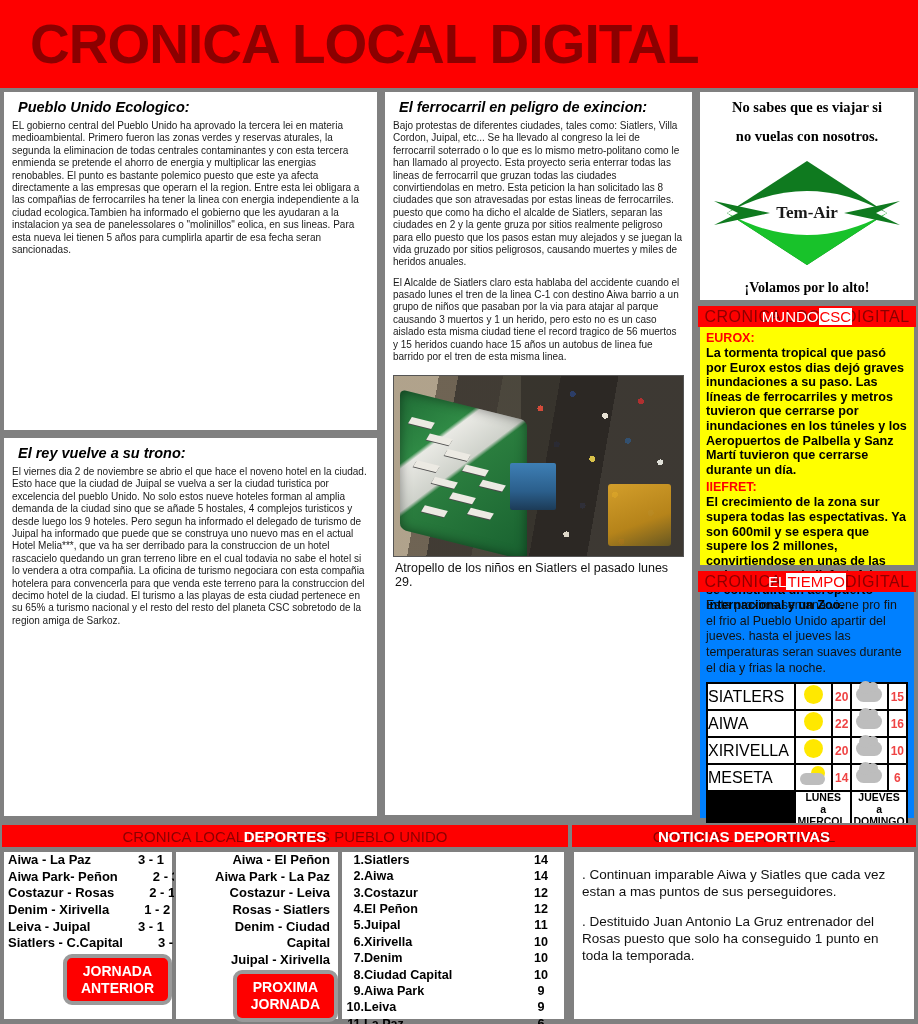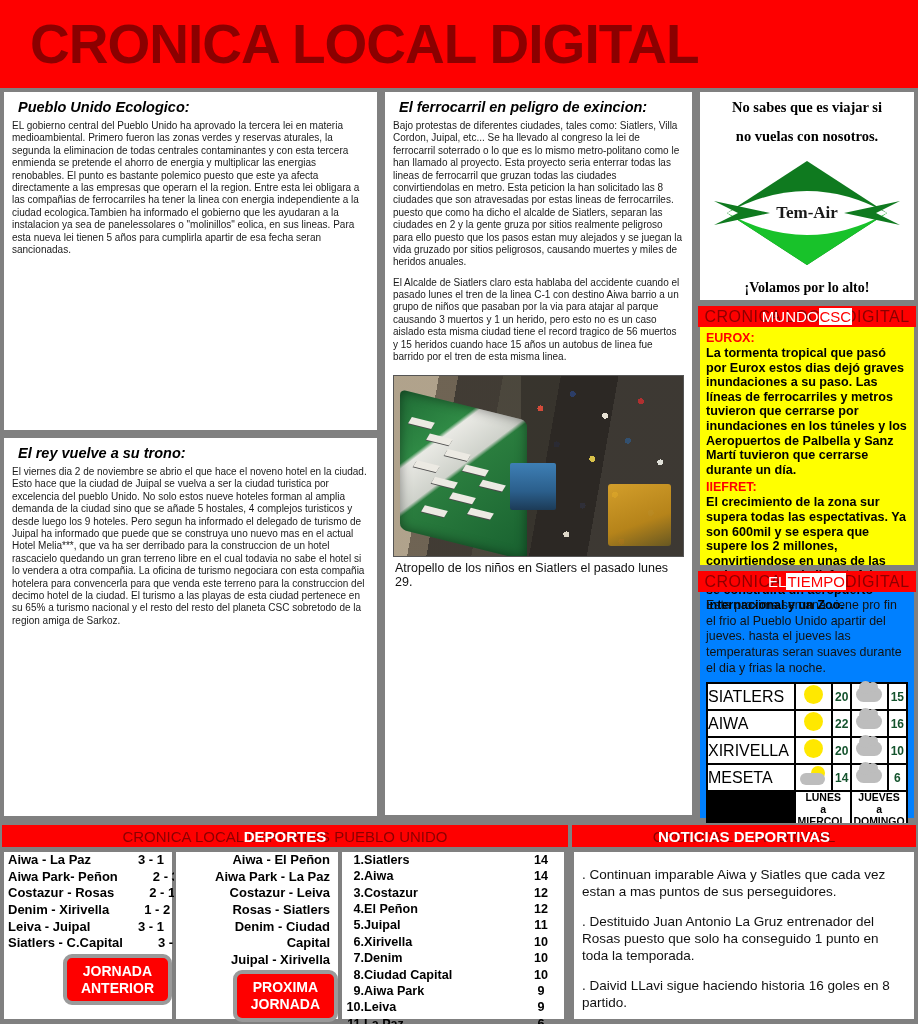--- a/index.html
+++ b/index.html
@@ -137,21 +137,21 @@
 
   .blue-box { background:#0080ff; border:2px solid #808080; border-top:none;
     padding:6px 6px 6px 6px; height:228px; }
   .bb-text { color:#111; font-size:12.4px; line-height:1.26; margin:0 0 6px 0; }
 
   table.weather { border-collapse:collapse; width:100%; background:#fff; }
   table.weather td { border:2px solid #000; padding:0; height:27px; }
   .w-city { font-size:16px; font-weight:normal; padding-left:6px; color:#000;
     font-family:"Liberation Sans", sans-serif; width:42%; }
   .w-icon { width:17%; text-align:center; vertical-align:middle; }
-  .w-temp { width:8%; text-align:center; font-size:12px; color:#14532d; font-weight:bold; }
+  .w-temp { width:8%; text-align:center; font-size:12px; color:#ef4444; font-weight:bold; }
   .w-foot-black { background:#000; }
   .w-foot { text-align:center; font-size:10.5px; font-weight:bold; color:#000; line-height:1.12; }
   .sun { display:inline-block; width:19px; height:19px; border-radius:50%; background:#ffe800; }
   .cloud { display:inline-block; width:26px; height:15px; background:#bdbdbd;
     border-radius:9px; position:relative; }
   .cloud:before, .cloud:after { content:""; position:absolute; background:#bdbdbd; border-radius:50%; }
   .cloud:before { width:13px; height:13px; left:3px; top:-6px; }
   .cloud:after  { width:10px; height:10px; right:4px; top:-5px; }
   .suncloud { position:relative; display:inline-block; width:28px; height:19px; }
   .suncloud .s { position:absolute; right:3px; top:0; width:14px; height:14px;
@@ -476,18 +476,17 @@
     </div>
 
     <div class="sports-right">
       <div class="sports-banner">
         <div class="ghost">CRONICA LOCAL DIGITAL</div>
         <div class="over">NOTICIAS DEPORTIVAS</div>
       </div>
       <div class="news-box">
         <div class="news-item">. Continuan imparable Aiwa y Siatles que cada vez estan a mas puntos de sus perseguidores.</div>
         <div class="news-item">. Destituido Juan Antonio La Gruz entrenador del Rosas puesto que solo ha conseguido 1 punto en toda la temporada.</div>
-        <div class="news-item">. Daivid LLavi sigue haciendo historia 16 goles en 8 partido.</div>
       </div>
     </div>
 
   </div>
 </div>
 
 </body></html>

